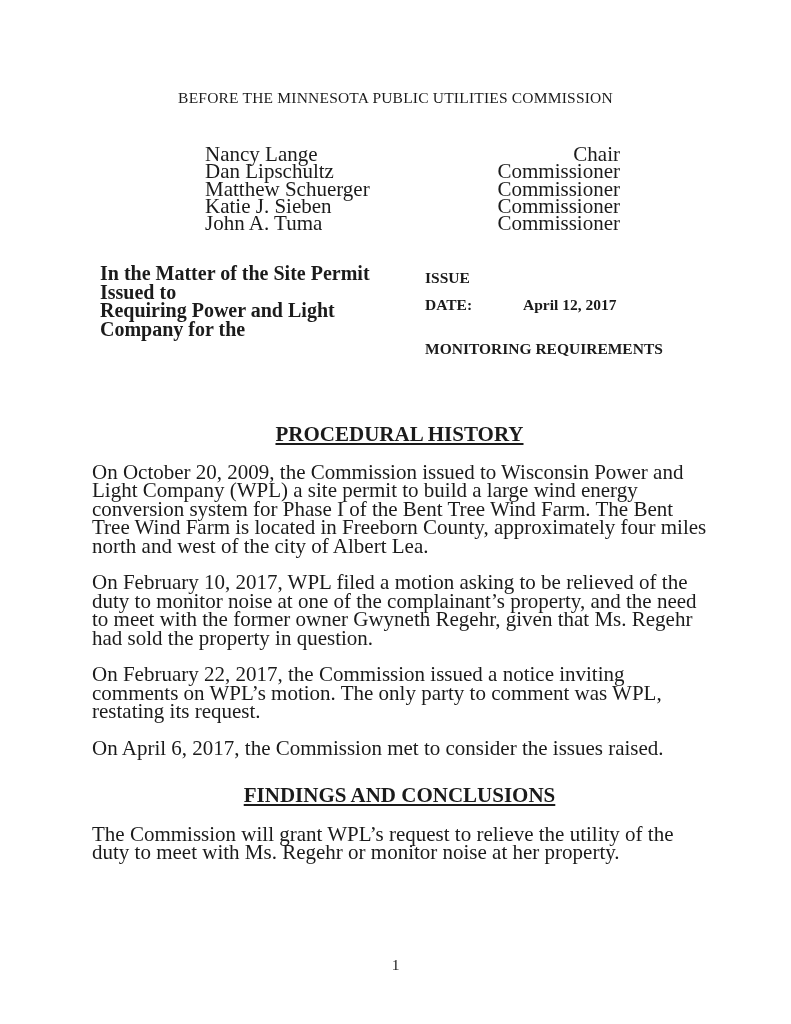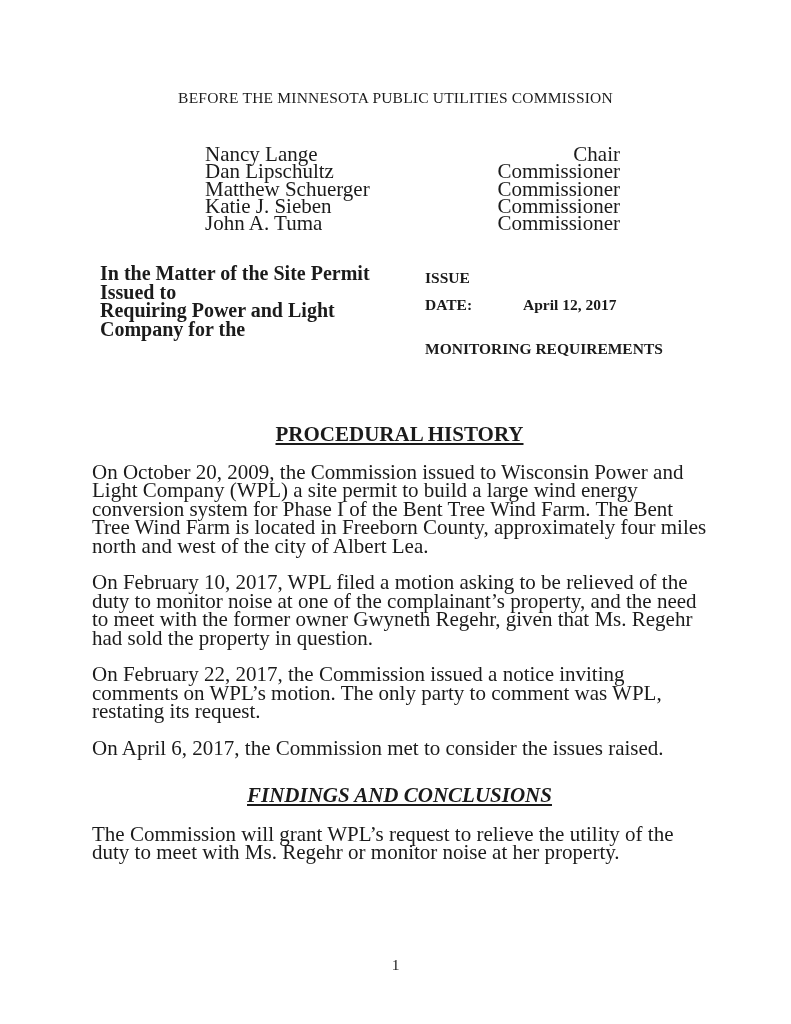--- a/index.html
+++ b/index.html
@@ -78,21 +78,20 @@
   }
   .section-heading {
     text-align: center;
     font-weight: bold;
     text-decoration: underline;
     margin: 0 0 19px 0;
   }
   .section-heading.findings {
     margin-top: 29px;
     margin-bottom: 20px;
-    font-style: italic;
   }
   .body-para {
     margin: 0 0 18px 0;
   }
   .subsection-heading {
     font-weight: bold;
     margin: 0 0 11px 0;
   }
   .subsection-heading .sec-num {
     display: inline-block;

